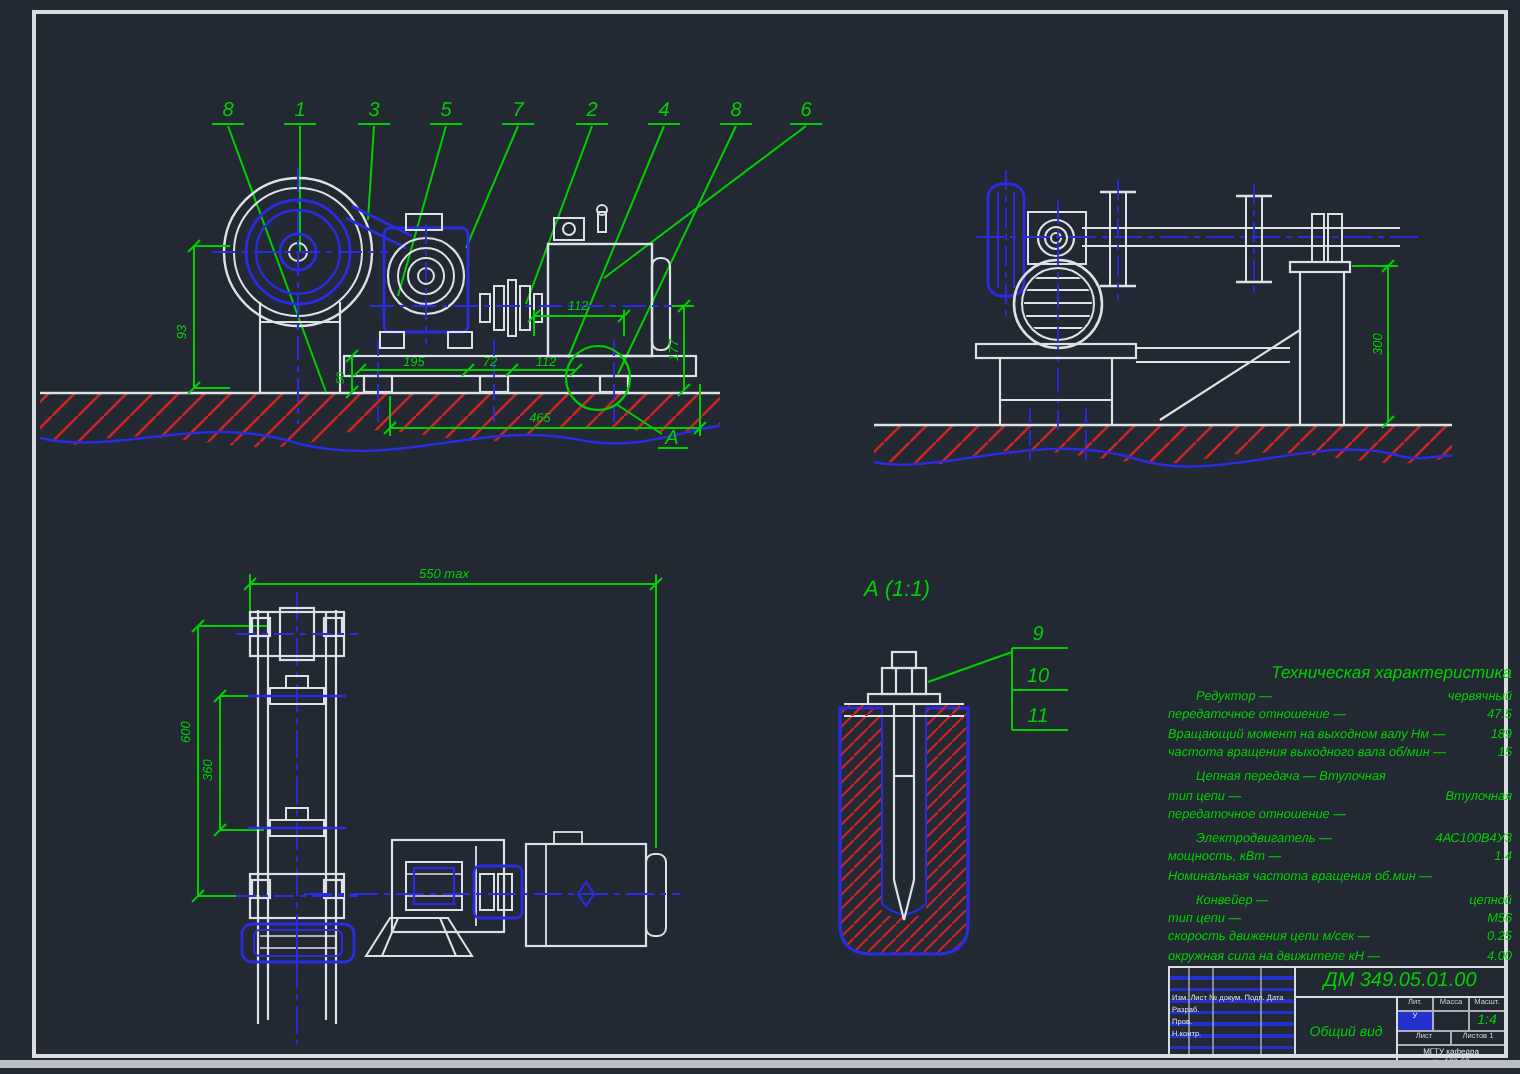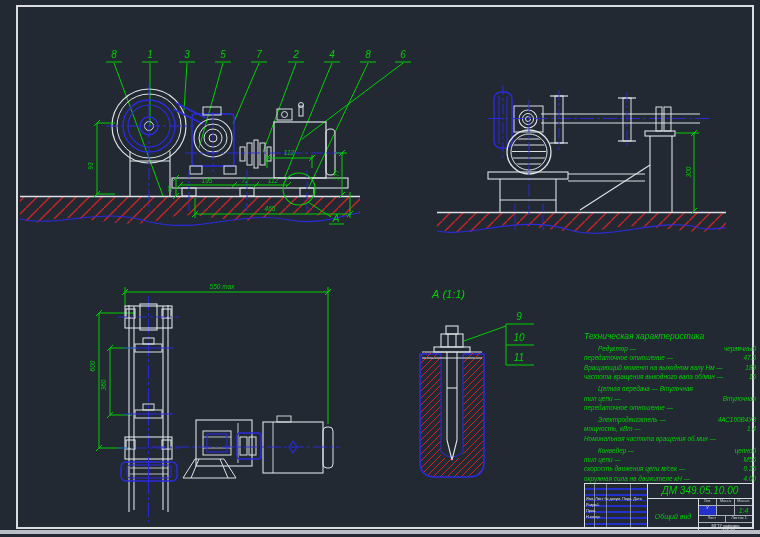--- a/index.html
+++ b/index.html
@@ -1,20 +1,20 @@
 <!DOCTYPE html>
 <html><head>
 <meta charset="utf-8">
 <style>
   html,body{margin:0;padding:0;background:#222933;}
   #canvas{position:relative;width:760px;height:537px;background:#222933;overflow:hidden;
           font-family:"Liberation Sans",sans-serif;}
   svg text{font-family:"Liberation Sans",sans-serif;font-style:italic;fill:#00d000;}
   .tech{position:absolute;left:584px;top:331px;width:172px;color:#00d000;font-style:italic;}
-  .tech-title{text-align:left;font-size:8.5px;margin-bottom:3px;}
+  .tech-title{text-align:right;font-size:8.5px;margin-bottom:3px;}
   .trow{display:flex;justify-content:space-between;font-size:6.4px;line-height:9.4px;white-space:nowrap;}
   .trow .lab{overflow:hidden;}
   .trow .val{margin-left:4px;}
   .thead{padding-left:14px;margin-top:2.5px;}
   .tblock{position:absolute;left:584px;top:483px;width:169px;height:45px;
           border:1.5px solid #d9dde1;display:flex;box-sizing:border-box;color:#cfd4d8;}
   .tb-left{width:62px;border-right:1px solid #d9dde1;position:relative;
            background:repeating-linear-gradient(180deg,transparent 0 4px,#2330cc 4px 5.8px);}
   .tb-vline{position:absolute;top:0;bottom:0;width:1px;background:#aab0b6;opacity:.7;}
   .tb-left .t{position:absolute;font-size:3.8px;line-height:4px;white-space:nowrap;color:#e2e6ea;}
@@ -461,21 +461,21 @@
   <div class="tb-left">
     <div class="tb-vline" style="left:9px"></div>
     <div class="tb-vline" style="left:21px"></div>
     <div class="tb-vline" style="left:45px"></div>
     <span class="t" style="left:1px;top:13px">Изм. Лист № докум. Подп. Дата</span>
     <span class="t" style="left:1px;top:19px">Разраб.</span>
     <span class="t" style="left:1px;top:25px">Пров.</span>
     <span class="t" style="left:1px;top:31px">Н.контр.</span>
   </div>
   <div class="tb-right">
-    <div class="tb-num">ДМ 349.05.10.00</div>
+    <div class="tb-num">ДМ 349.05.01.00</div>
     <div class="tb-bottom">
       <div class="tb-title">Общий вид</div>
       <div class="tb-grid">
         <div class="tb-r" style="height:6px">
           <div class="tb-c">Лит.</div>
           <div class="tb-c">Масса</div>
           <div class="tb-c">Масшт.</div>
         </div>
         <div class="tb-r" style="height:9px">
           <div class="tb-c tb-lit">У</div>

